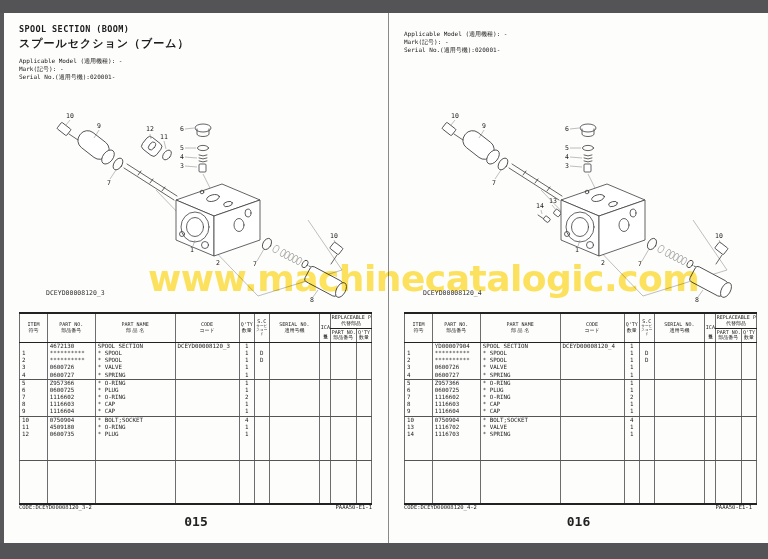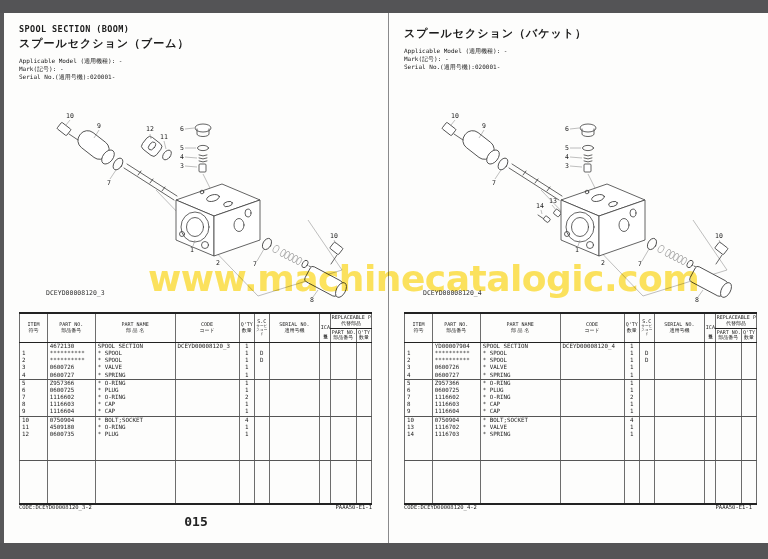--- a/index.html
+++ b/index.html
@@ -460,21 +460,20 @@
 
     <div class="footer">
       <span class="fl">CODE:DCEYD00008120_3-2</span>
       <span class="fr">PAAA50-E1-1</span>
     </div>
     <div class="pageno">015</div>
   </div>
 
   <div class="page right">
     <div class="hdr">
-      <div class="title-jp">スプールセクション（バケット）</div>
       <div class="meta">
         <div>Applicable Model (適用機種): -</div>
         <div>Mark(記号): -</div>
         <div>Serial No.(適用号機):020001-</div>
       </div>
     </div>
 
     <svg class="diagram" width="376" height="212" viewBox="0 0 376 212">
       <path class="d-thin" d="M150,92 L252,198 L336,172 L302,122"></path>
       <g transform="rotate(38 58 31)">
@@ -864,16 +863,17 @@
             <td>&nbsp;</td>
             <td>&nbsp;</td>
           </tr>
         </tbody>
     </table>
 
     <div class="footer">
       <span class="fl">CODE:DCEYD00008120_4-2</span>
       <span class="fr">PAAA50-E1-1</span>
     </div>
+    <div class="pageno">016</div>
   </div>
 
   <div class="watermark" style="color: #fde047; margin-top: 6px;">www.machinecatalogic.com</div>
 </div>
 
 </body></html>

